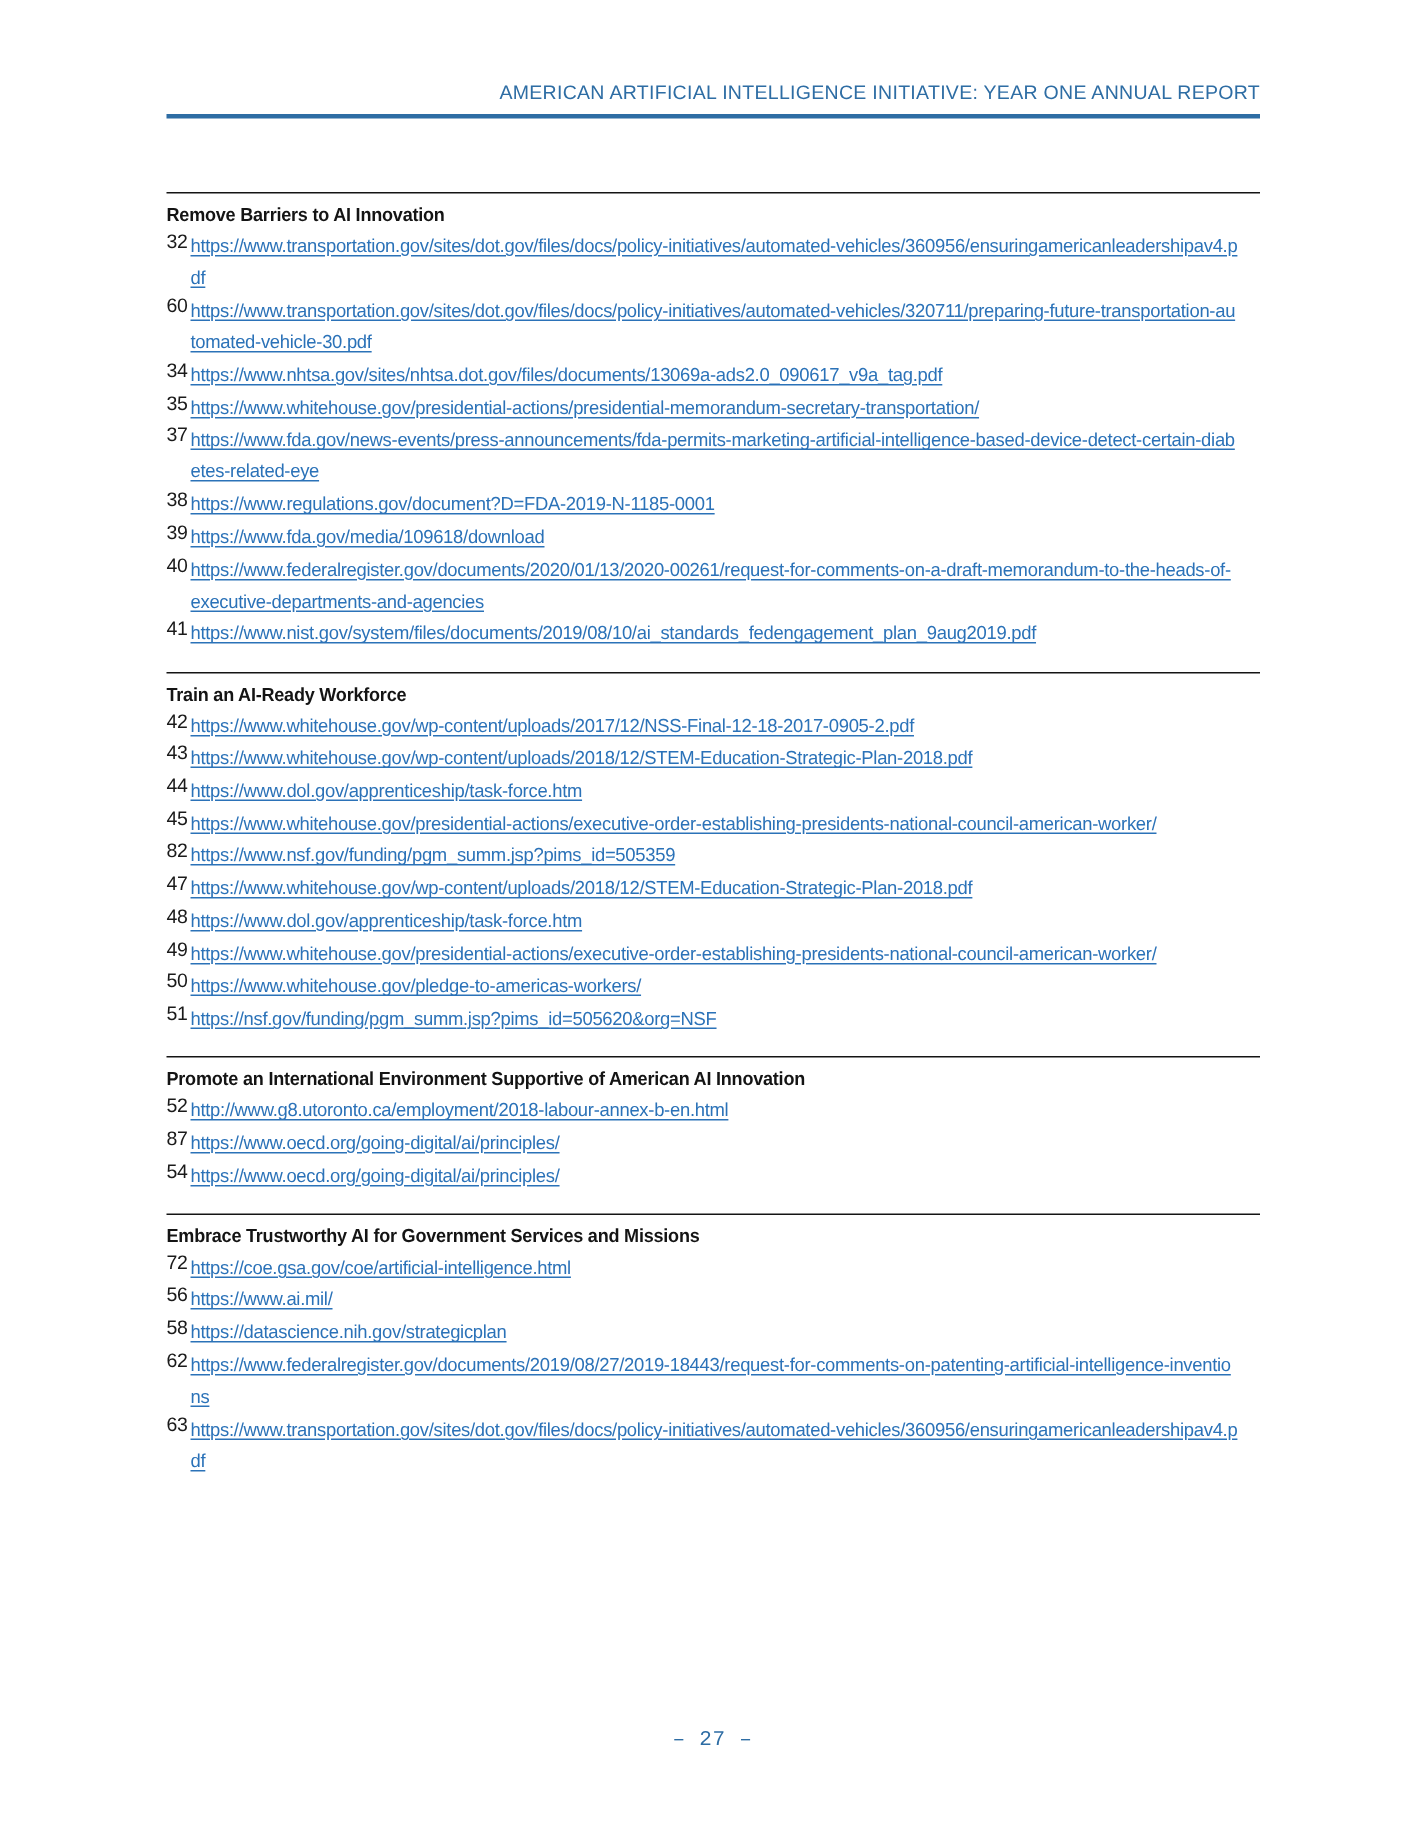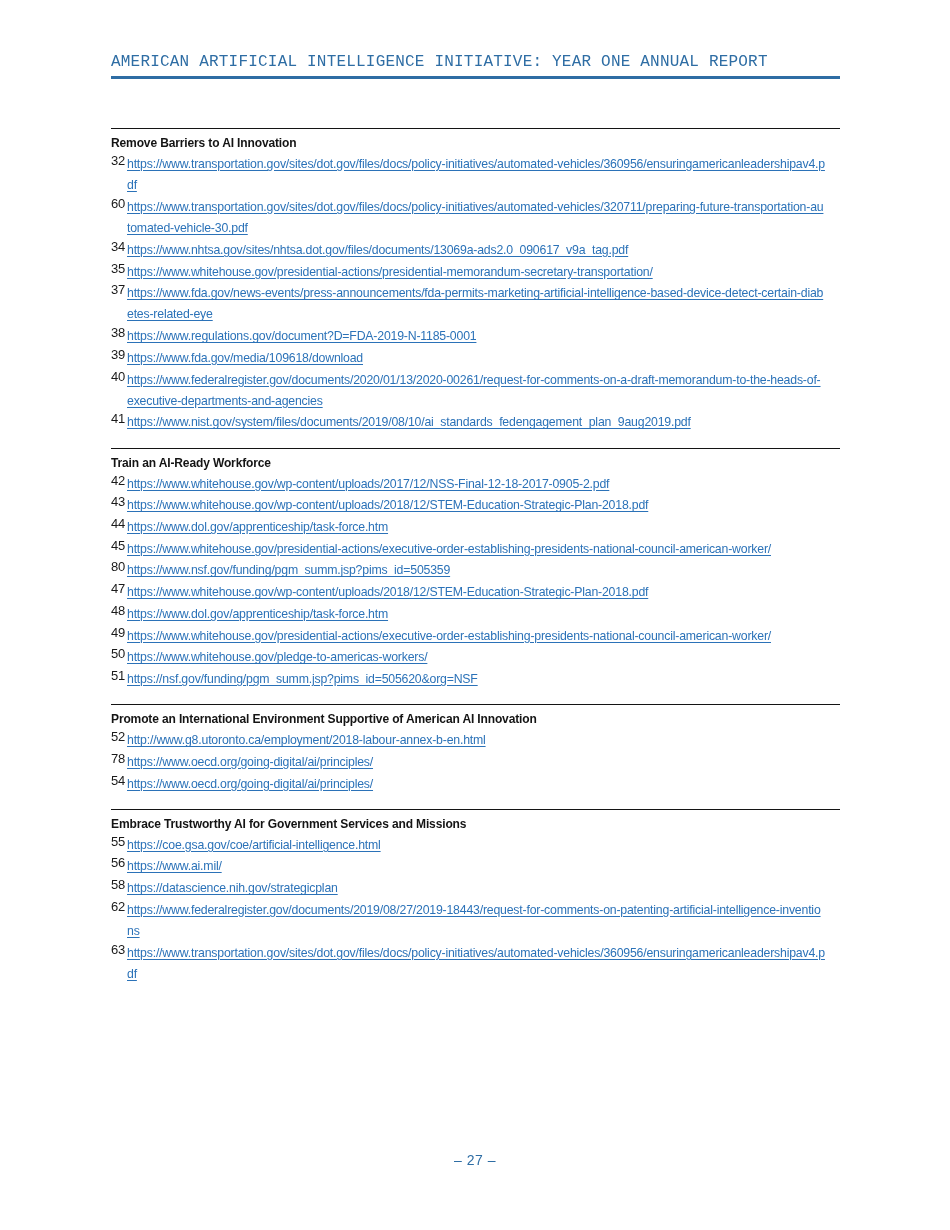--- a/index.html
+++ b/index.html
@@ -21,25 +21,25 @@
     overflow: hidden;
   }
   
   .page-header {
     position: absolute;
     left: 111px;
     top: 52px;
     width: 729px;
   }
   .page-header .title {
-    font-family: Liberation Mono, monospace;
-    font-size: 16px;
+    font-family: Liberation Sans, sans-serif;
+    font-size: 13px;
     letter-spacing: 0.2px;
     color: #2e6da4;
-    text-align: left;
+    text-align: right;
     white-space: nowrap;
     line-height: 20px;
   }
   .page-header .rule {
     margin-top: 4px;
     height: 3px;
     background: #2e6da4;
   }
   
   .content {
@@ -102,21 +102,21 @@
     transform: scaleX(0.98);
     transform-origin: left center;
   }
   
   .page-footer {
     position: absolute;
     left: 0;
     top: 1152px;
     width: 950px;
     text-align: center;
-    font-family: Liberation Sans, sans-serif;
+    font-family: Liberation Mono, monospace;
     font-size: 14px;
     color: #2e6da4;
     letter-spacing: 0.5px;
   }
 </style>
 </head>
 <body>
 
 <div class="page">
 
@@ -182,21 +182,21 @@
           </li>
           <li class="ref-item">
             <span class="ref-num">44</span>
             <a class="ref-url" href="#">https://www.dol.gov/apprenticeship/task-force.htm</a>
           </li>
           <li class="ref-item">
             <span class="ref-num">45</span>
             <a class="ref-url" href="#">https://www.whitehouse.gov/presidential-actions/executive-order-establishing-presidents-national-council-american-worker/</a>
           </li>
           <li class="ref-item">
-            <span class="ref-num">80</span>
+            <span class="ref-num">82</span>
             <a class="ref-url" href="#">https://www.nsf.gov/funding/pgm_summ.jsp?pims_id=505359</a>
           </li>
           <li class="ref-item">
             <span class="ref-num">47</span>
             <a class="ref-url" href="#">https://www.whitehouse.gov/wp-content/uploads/2018/12/STEM-Education-Strategic-Plan-2018.pdf</a>
           </li>
           <li class="ref-item">
             <span class="ref-num">48</span>
             <a class="ref-url" href="#">https://www.dol.gov/apprenticeship/task-force.htm</a>
           </li>
@@ -216,35 +216,35 @@
       </div>
       <div class="section">
         <div class="section-rule"></div>
         <div class="section-heading">Promote an International Environment Supportive of American AI Innovation</div>
         <ol class="ref-list">
           <li class="ref-item">
             <span class="ref-num">52</span>
             <a class="ref-url" href="#">http://www.g8.utoronto.ca/employment/2018-labour-annex-b-en.html</a>
           </li>
           <li class="ref-item">
-            <span class="ref-num">78</span>
+            <span class="ref-num">87</span>
             <a class="ref-url" href="#">https://www.oecd.org/going-digital/ai/principles/</a>
           </li>
           <li class="ref-item">
             <span class="ref-num">54</span>
             <a class="ref-url" href="#">https://www.oecd.org/going-digital/ai/principles/</a>
           </li>
         </ol>
       </div>
       <div class="section">
         <div class="section-rule"></div>
         <div class="section-heading">Embrace Trustworthy AI for Government Services and Missions</div>
         <ol class="ref-list">
           <li class="ref-item">
-            <span class="ref-num">55</span>
+            <span class="ref-num">72</span>
             <a class="ref-url" href="#">https://coe.gsa.gov/coe/artificial-intelligence.html</a>
           </li>
           <li class="ref-item">
             <span class="ref-num">56</span>
             <a class="ref-url" href="#">https://www.ai.mil/</a>
           </li>
           <li class="ref-item">
             <span class="ref-num">58</span>
             <a class="ref-url" href="#">https://datascience.nih.gov/strategicplan</a>
           </li>

